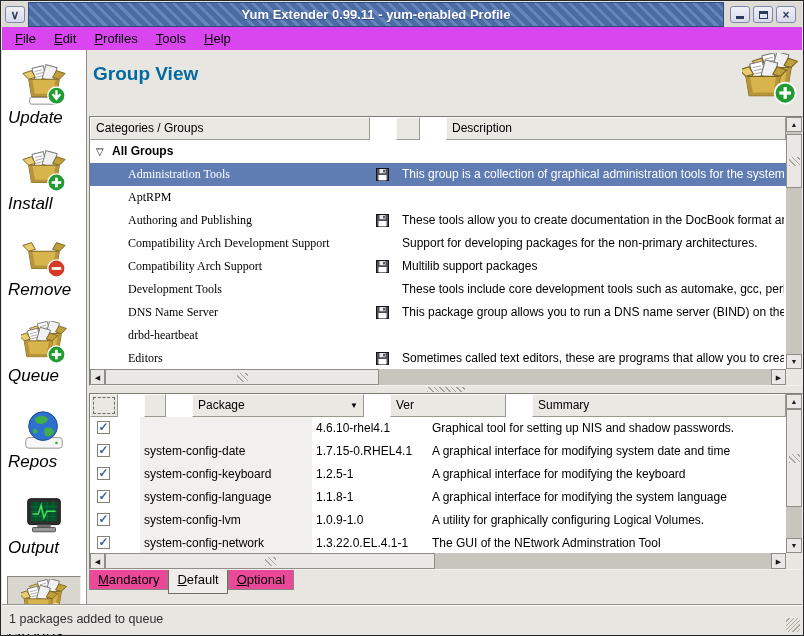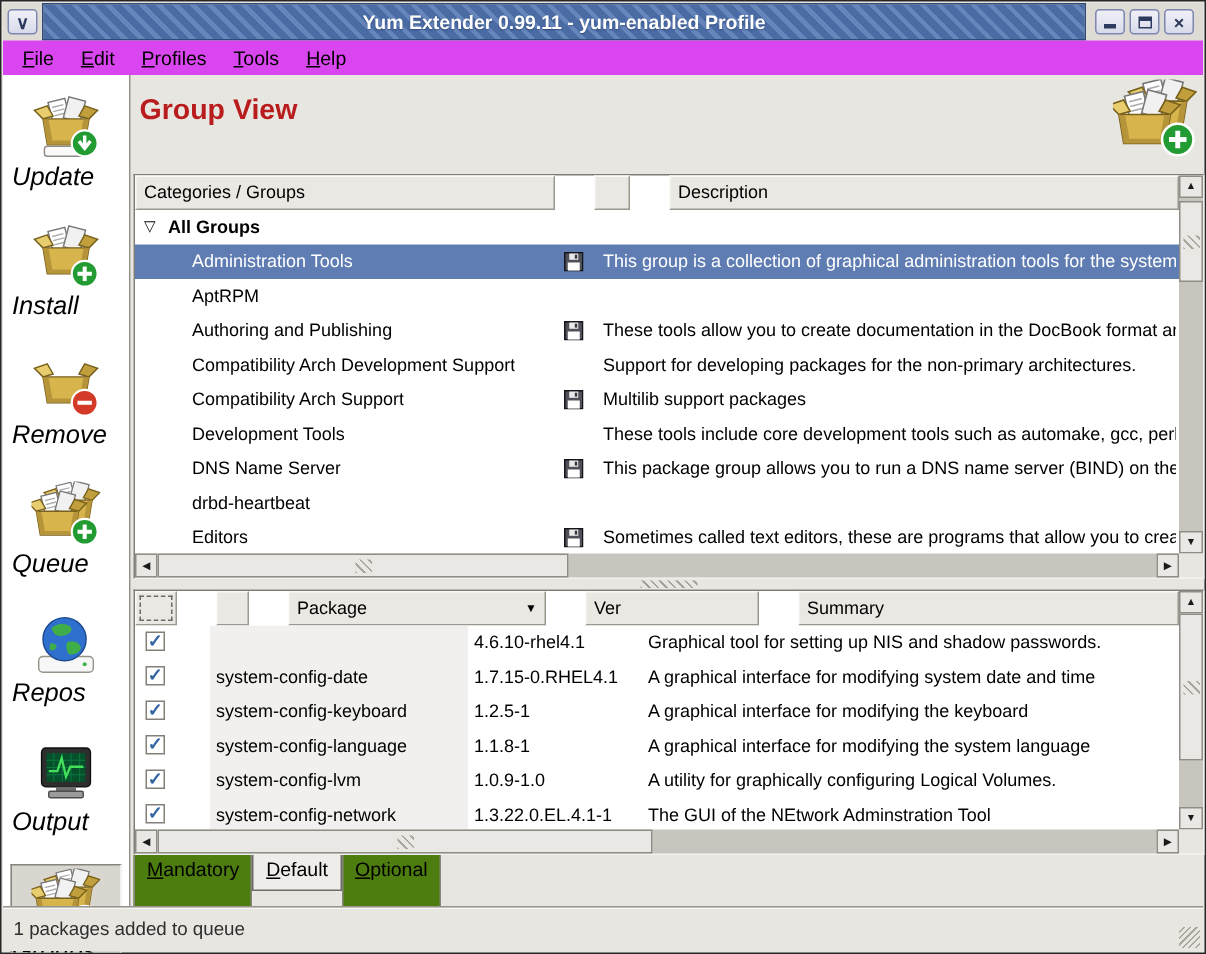--- a/index.html
+++ b/index.html
@@ -30,42 +30,42 @@
   .menubar { position:absolute; left:1px; top:26px; right:1px; height:23px; display:flex; align-items:center; padding-left:4px; background:#d946ef; }
   .menu-item { padding:3px 9px; font-size:13px; }
   .mn { text-decoration:underline; }
   
   .sidebar { position:absolute; left:1px; top:49px; width:85px; bottom:31px; background:#fff; border-right:1px solid #928f88; padding-top:10px; }
   .side-item { width:74px; margin:0 auto 14px auto; text-align:left; padding:2px 0 3px 0; font-size:17px; border:1px solid transparent;font-style:italic; }
   .side-item svg { display:block; margin:0 auto 1px auto; }
   .side-item.active { background:#d9d6d0; border-color:#87847d #f4f3f0 #f4f3f0 #87847d; }
   
   .main { position:absolute; left:86px; top:49px; right:1px; bottom:31px; }
-  .page-title { position:absolute; left:6px; top:13px; font-size:19px; font-weight:bold; color:#b91c1c; }
+  .page-title { position:absolute; left:6px; top:13px; font-size:19px; font-weight:bold; color:#0369a1; }
   .header-icon { position:absolute; right:4px; top:3px; }
   .panel { position:absolute; left:2px; width:714px; background:#fff; border:1px solid; border-color:#807d76 #f2f1ee #f2f1ee #807d76; }
   #tree-panel { top:66px; height:270px; }
   #pkg-panel  { top:343px; height:177px; }
   .hd { position:absolute; left:0; top:0; right:16px; height:23px; display:flex;gap:26px; }
   .hcell {
     background:#eae8e3; border-top:1px solid #fbfaf8; border-left:1px solid #fbfaf8;
     border-right:1px solid #9b988f; border-bottom:1px solid #9b988f;
     padding-left:5px; line-height:21px; font-size:12px; white-space:nowrap; overflow:hidden; position:relative;
   }
   .hc-groups { width:280px; } .hc-gicon { width:24px; } .hc-desc { flex:1; }
   .hc-check { width:28px; } .hc-picon { width:22px; } .hc-pkg { width:172px; } .hc-ver { width:116px; } .hc-sum { flex:1; }
   .hc-check::after { content:""; position:absolute; left:2px; top:2px; right:2px; bottom:2px; border:1px dashed #6b6b6b; }
   .sort-arrow { position:absolute; right:5px; top:7px; font-size:8px; line-height:1; }
   .body-rows { position:absolute; left:0; top:23px; right:16px; bottom:16px; overflow:hidden; background:#fff; }
   .trow, .prow { position:relative; height:23px; line-height:23px; white-space:nowrap; }
   .trow.sel { background:#5f7db2; color:#fff; }
   .exp { position:absolute; left:6px; top:0; font-size:10px; }
   .lbl { position:absolute; overflow:hidden; }
   .lbl.l0 { left:22px; font-weight:bold; }
-  .lbl.l1 { left:38px; }
+  .lbl.l1 { left:38px;font-family:Liberation Serif, serif; }
   .ficon { position:absolute; left:286px; top:5px; line-height:0; }
   .desc { position:absolute; left:312px; right:2px; overflow:hidden; }
   .col-tint { position:absolute; left:50px; top:0; width:172px; height:100%; background:#f1f0ee; }
   .cb { position:absolute; left:7px; top:4px; width:13px; height:13px; background:#fff; border:1px solid #848078; line-height:11px; text-align:center; }
   .cb i { font-style:normal; color:#3465a4; font-weight:bold; font-size:12px; }
   .pcell { position:absolute; left:54px; width:164px; overflow:hidden; }
   .vcell { position:absolute; left:226px; width:112px; overflow:hidden; }
   .scell { position:absolute; left:342px; right:4px; overflow:hidden; }
   
   .vscroll { position:absolute; right:0; top:0; bottom:16px; width:16px; background:#c8c5bf; }
@@ -81,21 +81,21 @@
   .hthumb { position:absolute; top:0; height:16px; background:#eae8e4; border:1px solid #8f8d86; }
   .vthumb::after, .hthumb::after {
     content:""; position:absolute; left:50%; top:50%; width:11px; height:9px; margin:-4px 0 0 -5px;
     background:repeating-linear-gradient(45deg,#aaa79f 0 1px,transparent 1px 4px);
   }
   
   .splitter { position:absolute; left:2px; top:336px; width:714px; height:7px; }
   .splitter::after { content:""; position:absolute; left:50%; top:1px; width:38px; height:5px; margin-left:-19px;
     background:repeating-linear-gradient(45deg,#a5a29b 0 1px,transparent 1px 4px); }
   .tabs-row { position:absolute; left:2px; top:520px; display:flex; align-items:flex-start; }
-  .tab { background:#4d7c0f; border:1px solid #87847d; border-top:none; padding:2px 8px 2px 8px; font-size:13px; height:36px; }
+  .tab { background:#ec4899; border:1px solid #87847d; border-top:none; padding:2px 8px 2px 8px; font-size:13px; height:20px; }
   .tab.active { background:#efedea; height:24px; padding-bottom:5px; border-color:#6f6c66; }
   .statusbar { position:absolute; left:1px; right:1px; bottom:1px; height:30px; background:#e8e6e1;
     border-top:1px solid #989590; box-shadow:inset 0 1px 0 #f7f6f3; }
   .status-text { position:absolute; left:7px; top:7px; font-size:12.5px; color:#2e2e2e; }
   .resize-grip { position:absolute; right:2px; bottom:2px; width:14px; height:14px;
     background:repeating-linear-gradient(135deg,transparent 0 2px,#aaa79f 2px 3px); }
 </style>
 </head>
 <body>
 

